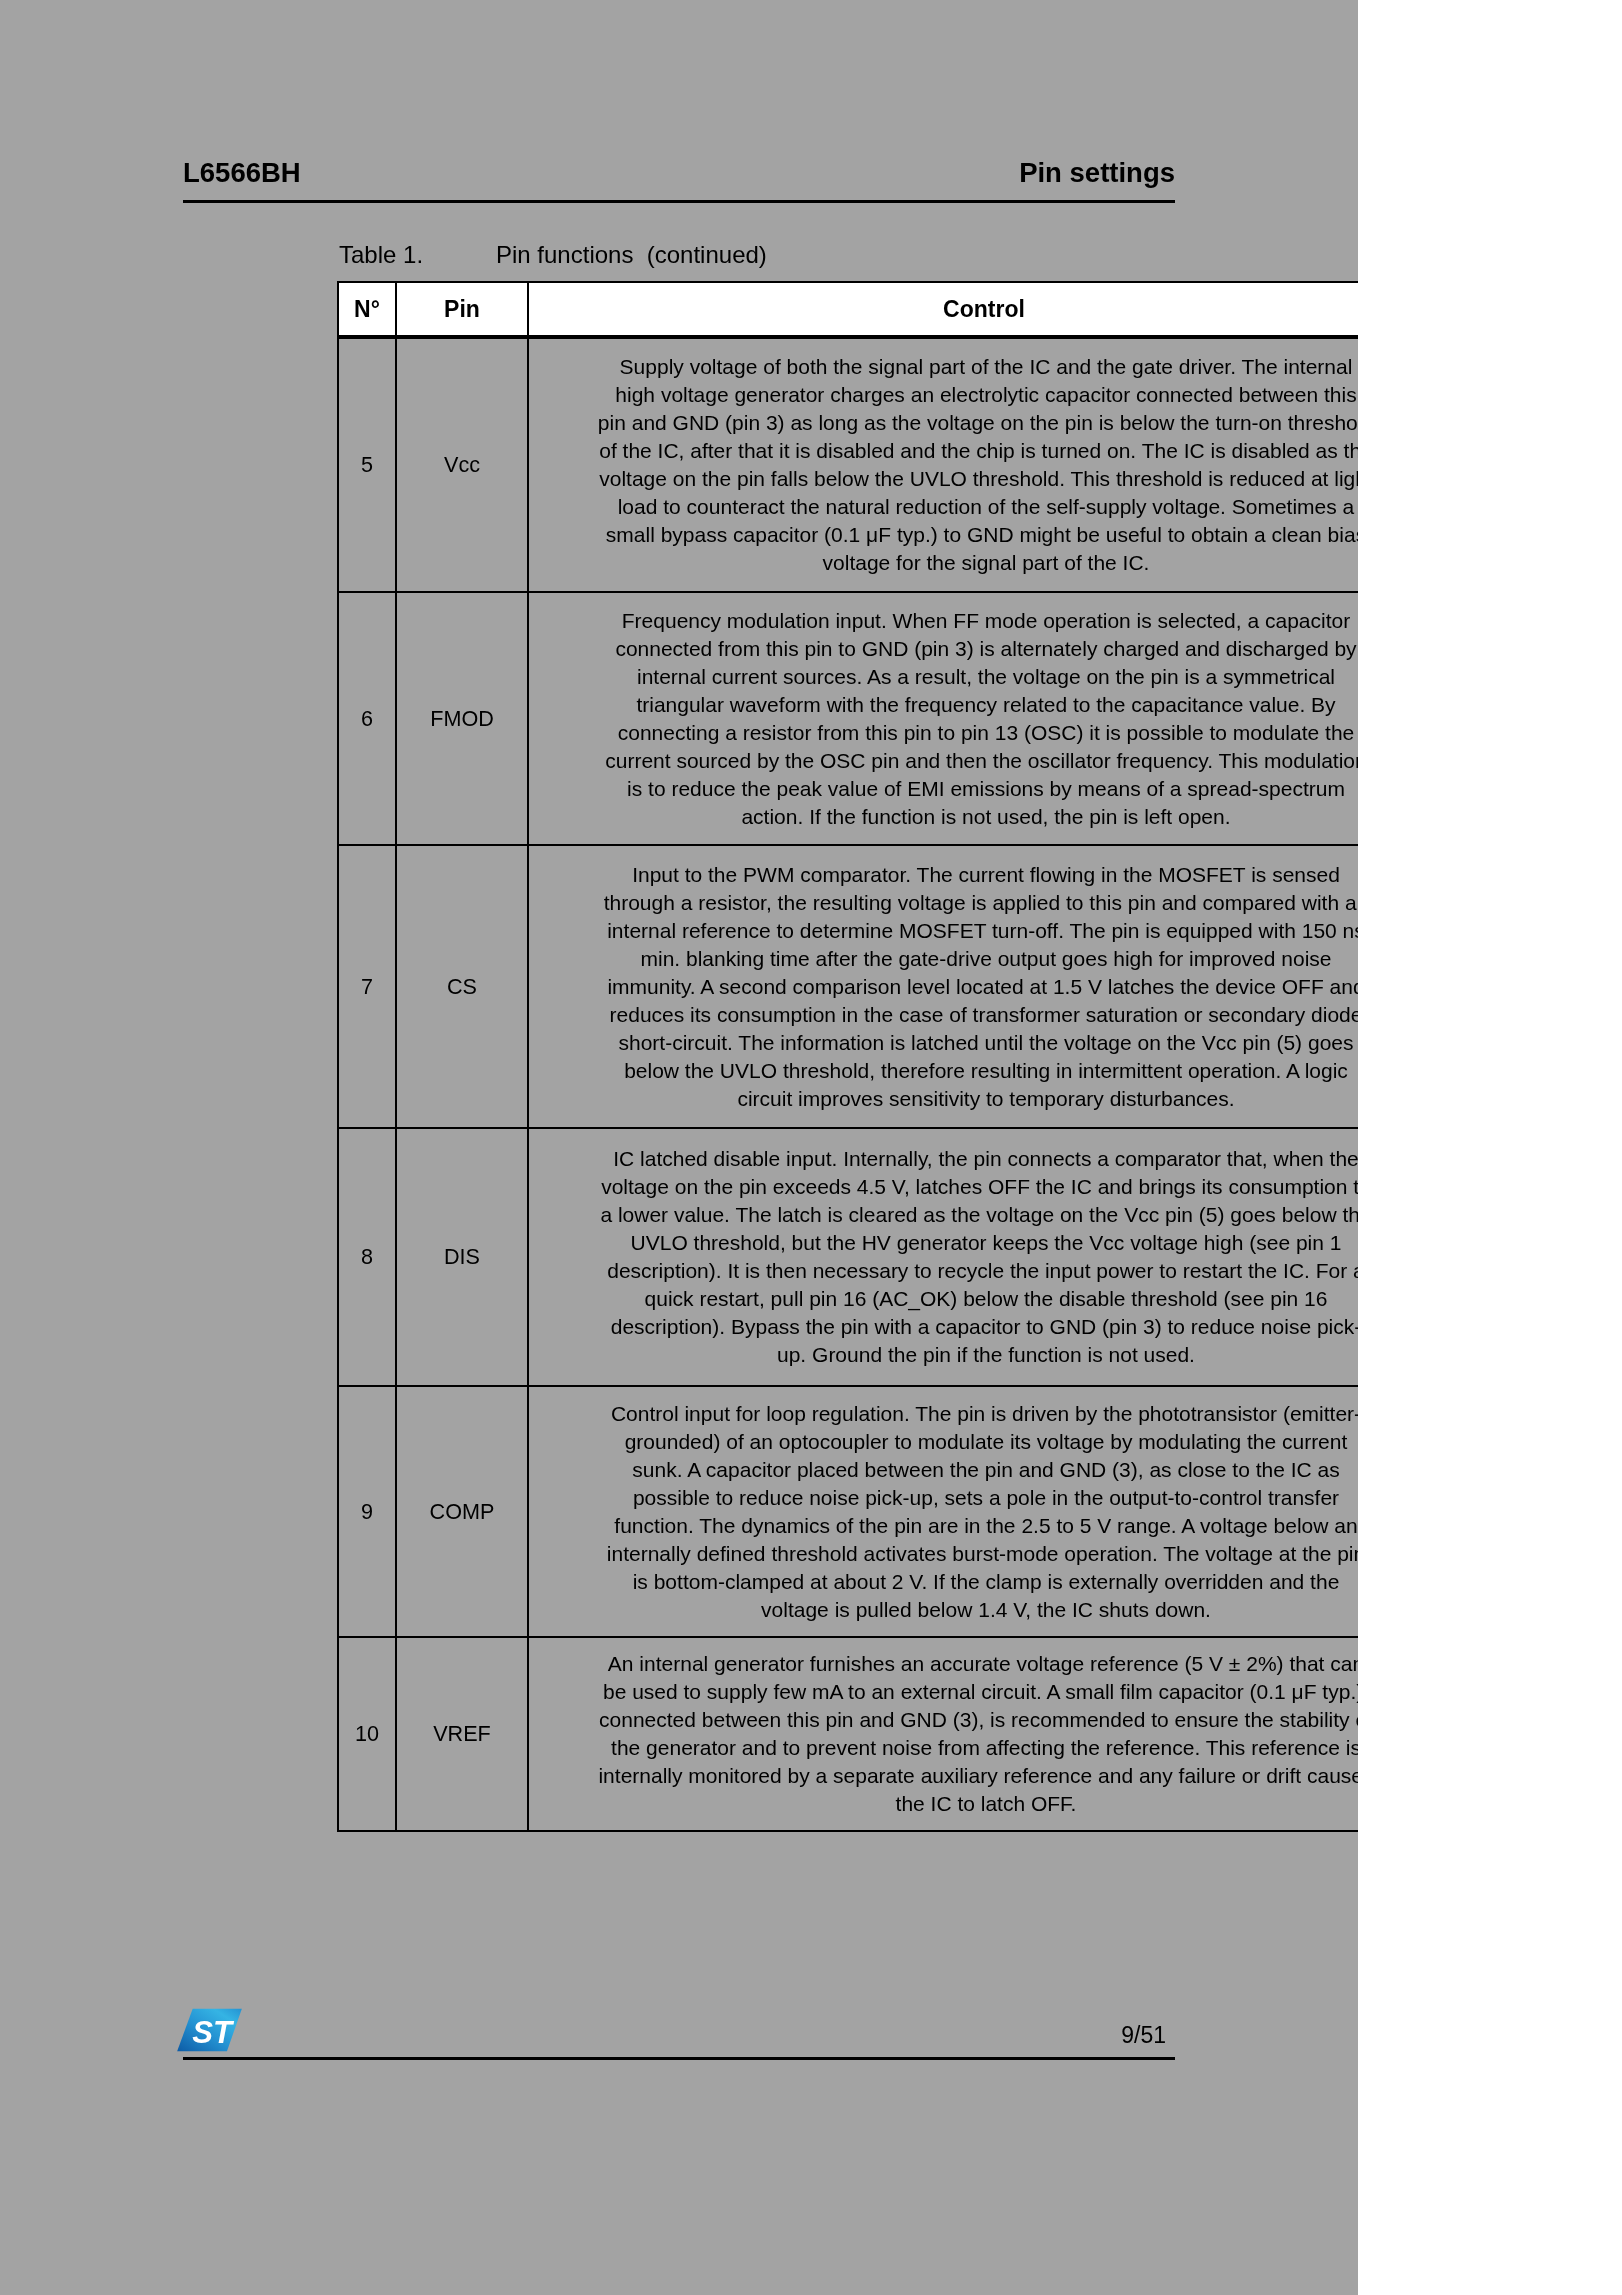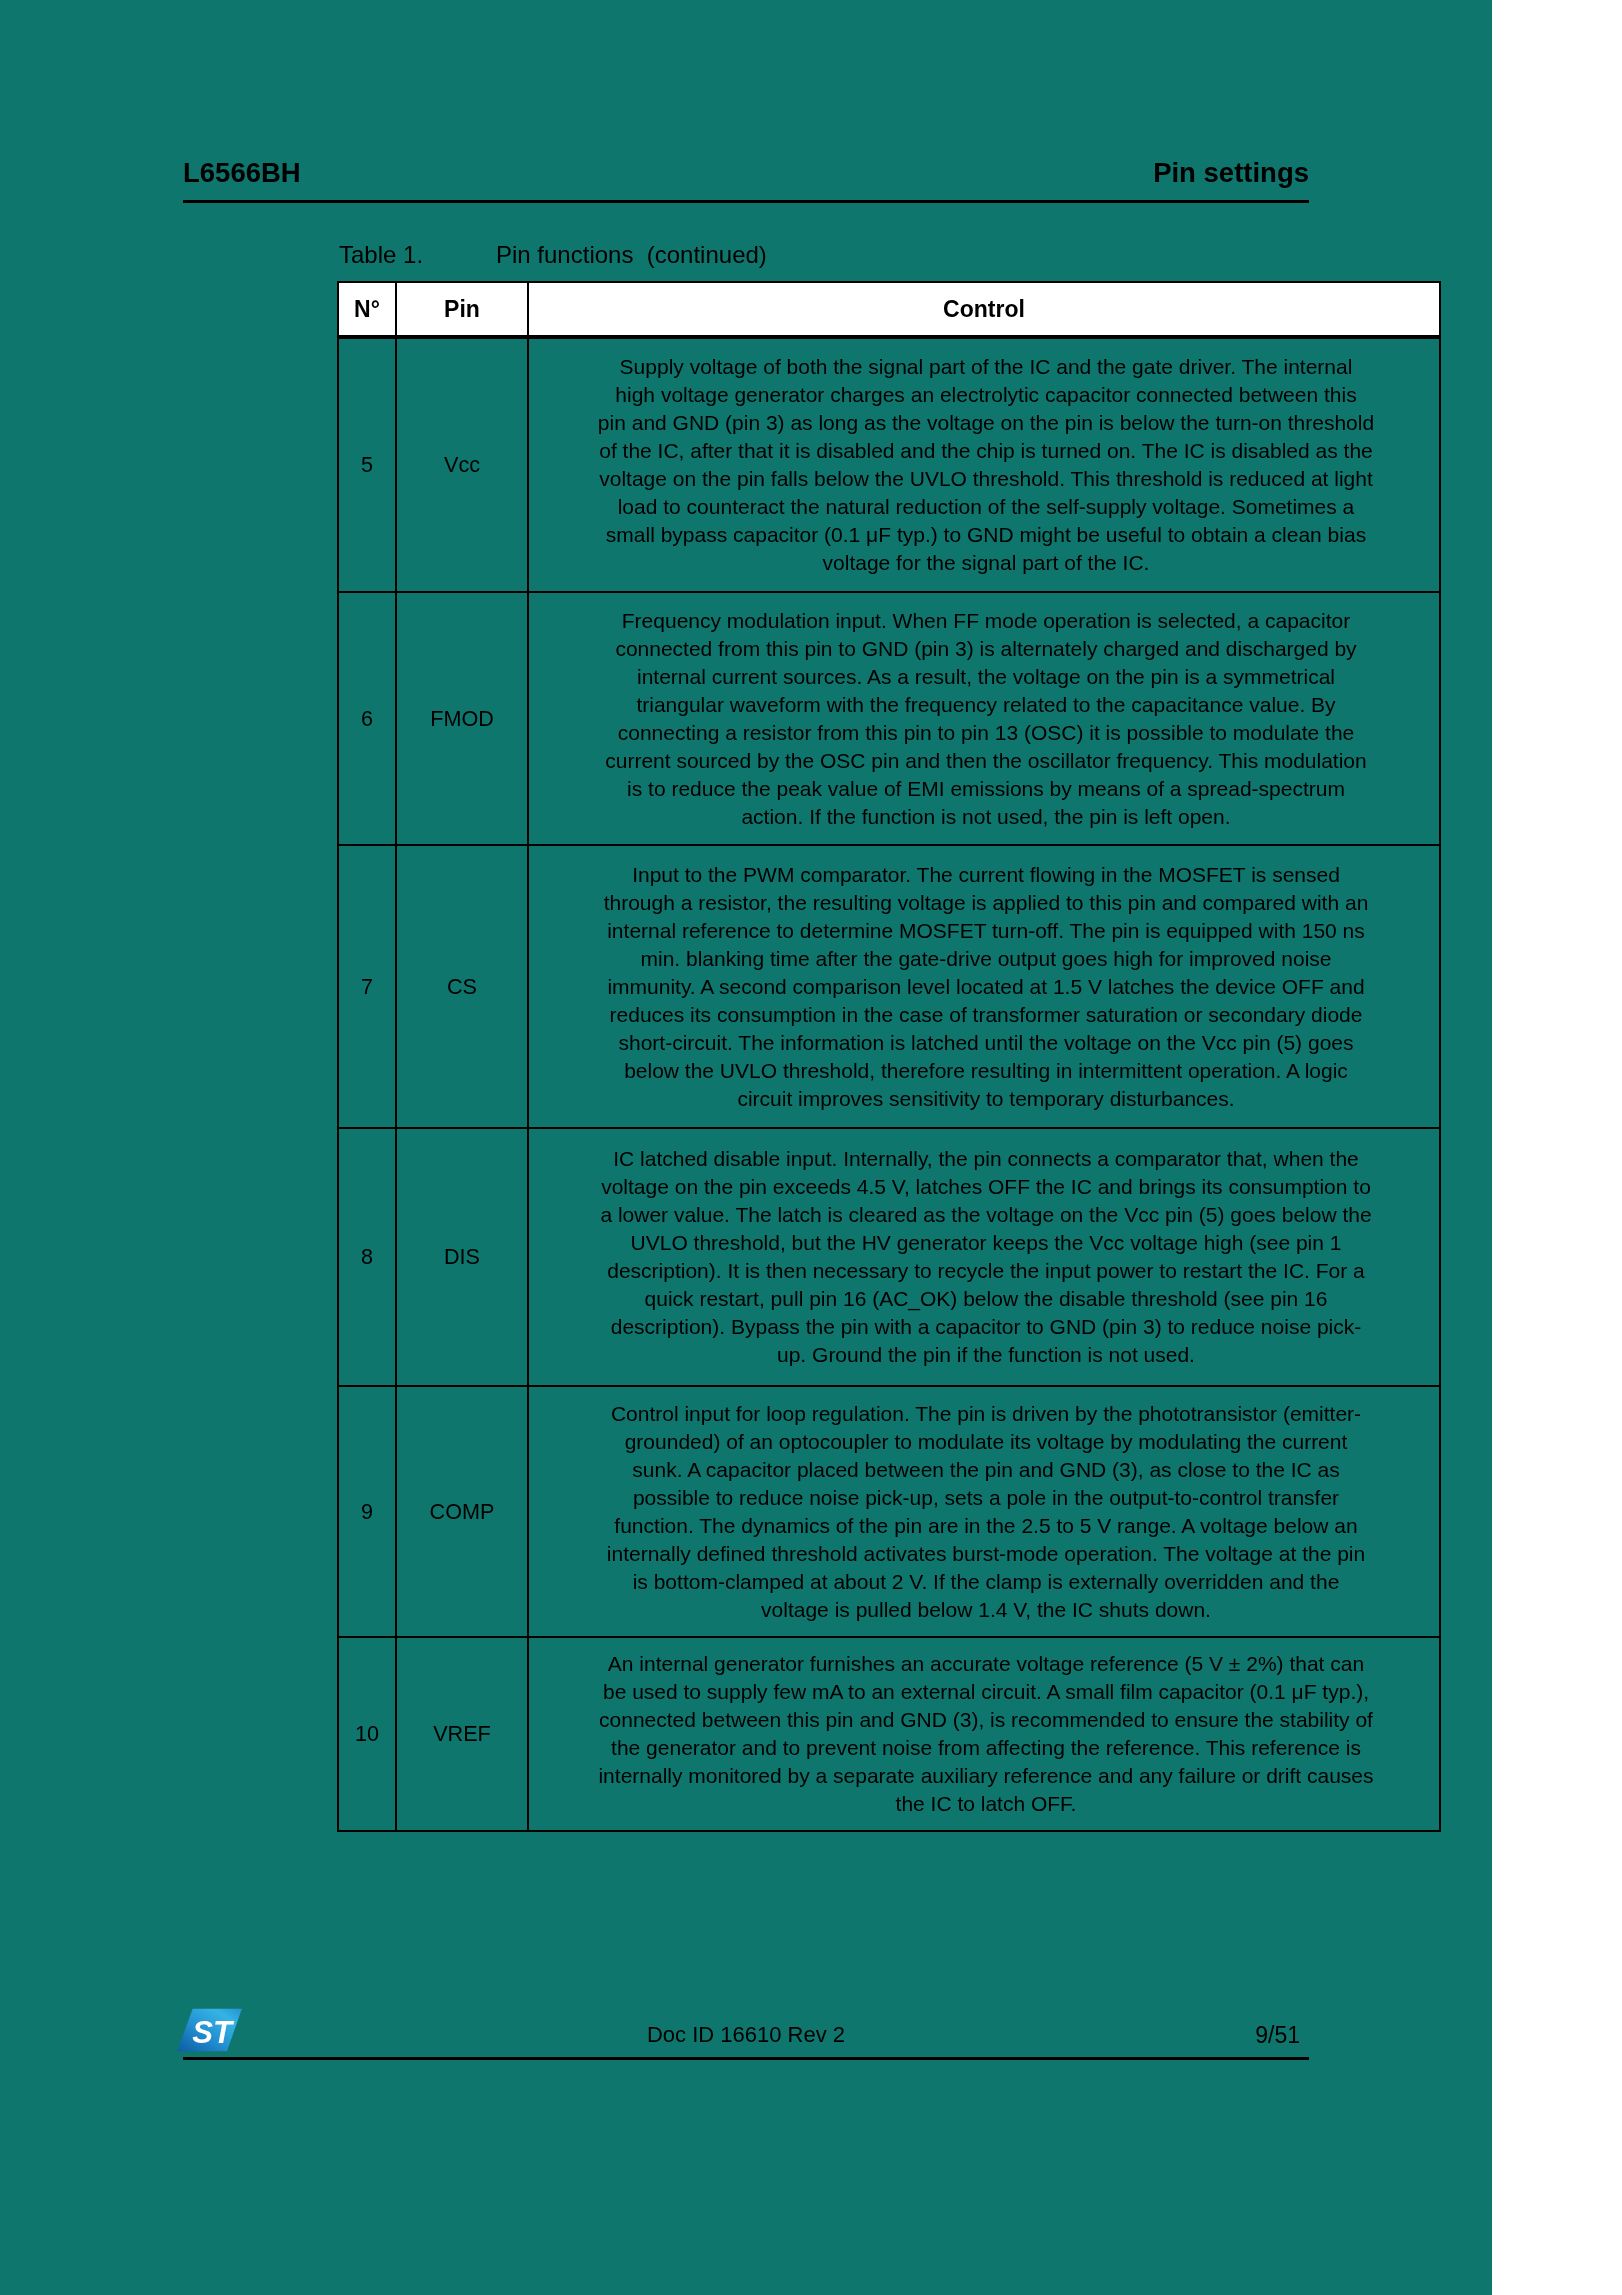--- a/index.html
+++ b/index.html
@@ -1,20 +1,20 @@
 <!DOCTYPE html>
 <html style="font-size:10.5px"><head>
 <meta charset="utf-8">
 <style>
   html, body { margin: 0; padding: 0; background: #ffffff; }
   .page {
     position: relative;
-    width: 1492px;
+    width: 1358px;
     height: 2295px;
-    background: #0f766e;
+    background: #a3a3a3;
     color: #000000;
     font-family: "Liberation Sans", sans-serif;
     overflow: hidden;
   }
 
   
   .page-header {
     position: absolute;
     left: 183px; right: 183px; top: 157px;
     display: flex;
@@ -216,18 +216,17 @@
         <stop offset="0%" stop-color="#0d5ba5"></stop>
         <stop offset="45%" stop-color="#2492d2"></stop>
         <stop offset="78%" stop-color="#35b4e4"></stop>
         <stop offset="100%" stop-color="#2492d2"></stop>
       </linearGradient>
     </defs>
     <polygon points="24,1 100,1 77,67 0,67" fill="url(#stgrad)" stroke="none"></polygon>
     <text x="54" y="54" text-anchor="middle" font-family="Liberation Sans, sans-serif" font-size="48" font-weight="bold" font-style="italic" fill="#ffffff">ST</text>
   </svg>
 
-  <div class="footer-docid">Doc ID 16610 Rev 2</div>
   <div class="footer-page">9/51</div>
   <div class="footer-rule"></div>
 
 </div>
 
 
 </body></html>

